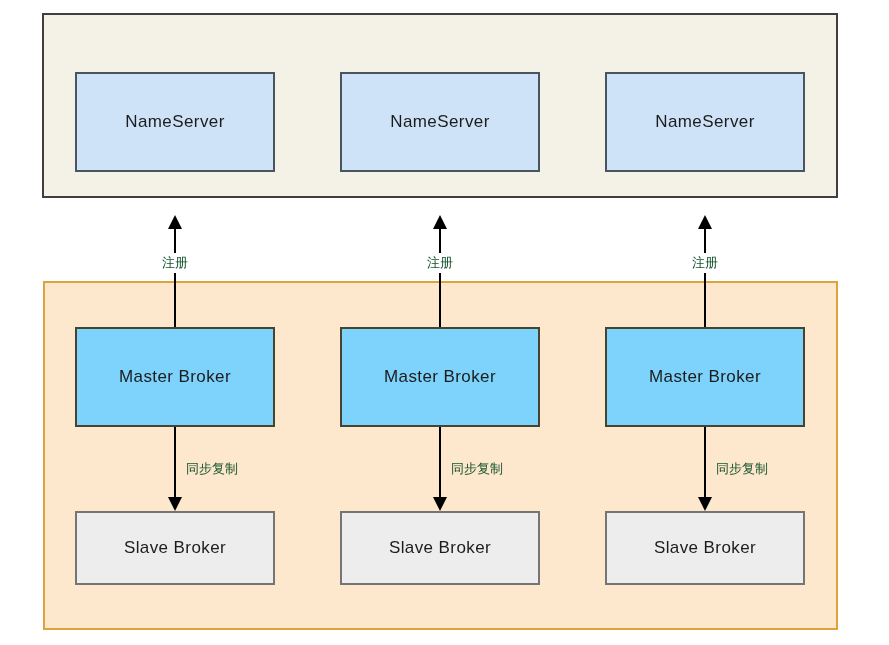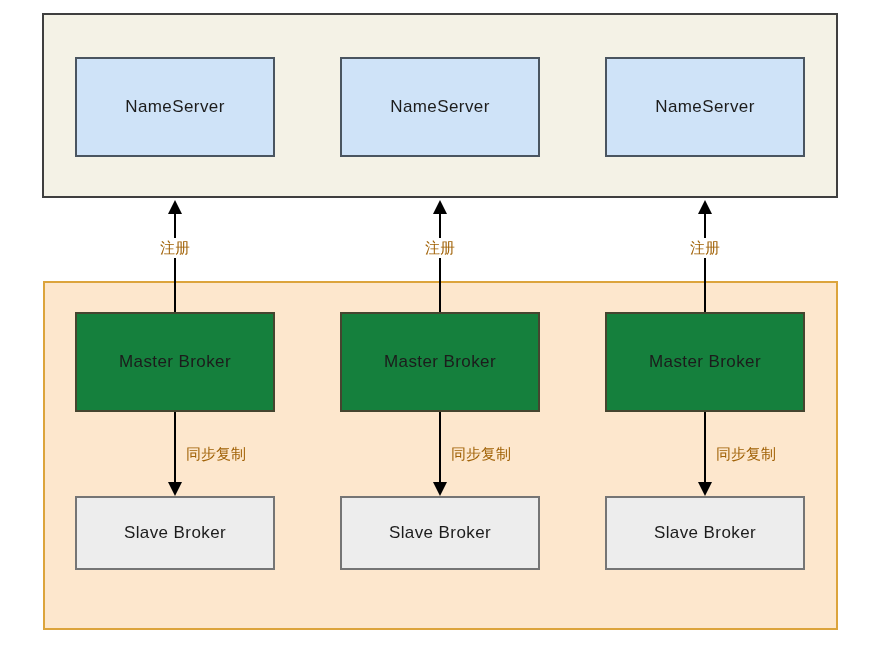--- a/index.html
+++ b/index.html
@@ -33,20 +33,21 @@
     top: 281px;
     width: 795px;
     height: 349px;
     background: #fde7cd;
     border: 2px solid #dca43c;
   }
   
   .col {
     position: absolute;
     inset: 0;
+    margin-top: 15px;
   }
   
   .box {
     position: absolute;
     box-sizing: border-box;
     width: 200px;
     left: calc(var(--cx) - 100px);
     display: flex;
     align-items: center;
     justify-content: center;
@@ -56,21 +57,21 @@
   }
   .box.ns {
     top: 57px;
     height: 100px;
     background: #cfe3f8;
     border: 2px solid #4a5560;
   }
   .box.master {
     top: 312px;
     height: 100px;
-    background: #15803d;
+    background: #7dd3fc;
     border: 2px solid #45452f;
   }
   .box.slave {
     top: 496px;
     height: 74px;
     background: #ededed;
     border: 2px solid #757575;
   }
   
   .arrow {
@@ -101,23 +102,23 @@
     position: absolute;
     top: 100%;
     left: -6px;
     border-left: 7px solid transparent;
     border-right: 7px solid transparent;
     border-top: 14px solid #000000;     
   }
   
   .edge-label {
     position: absolute;
-    font-size: 15px;
+    font-size: 13px;
     line-height: 20px;
-    color: #a16207;
+    color: #14532d;
     white-space: nowrap;
   }
   .edge-label.register {
     top: 238px;
     left: var(--cx);
     transform: translateX(-50%);
     background: #ffffff;  
     padding: 0 2px;
   }
   .edge-label.sync {

